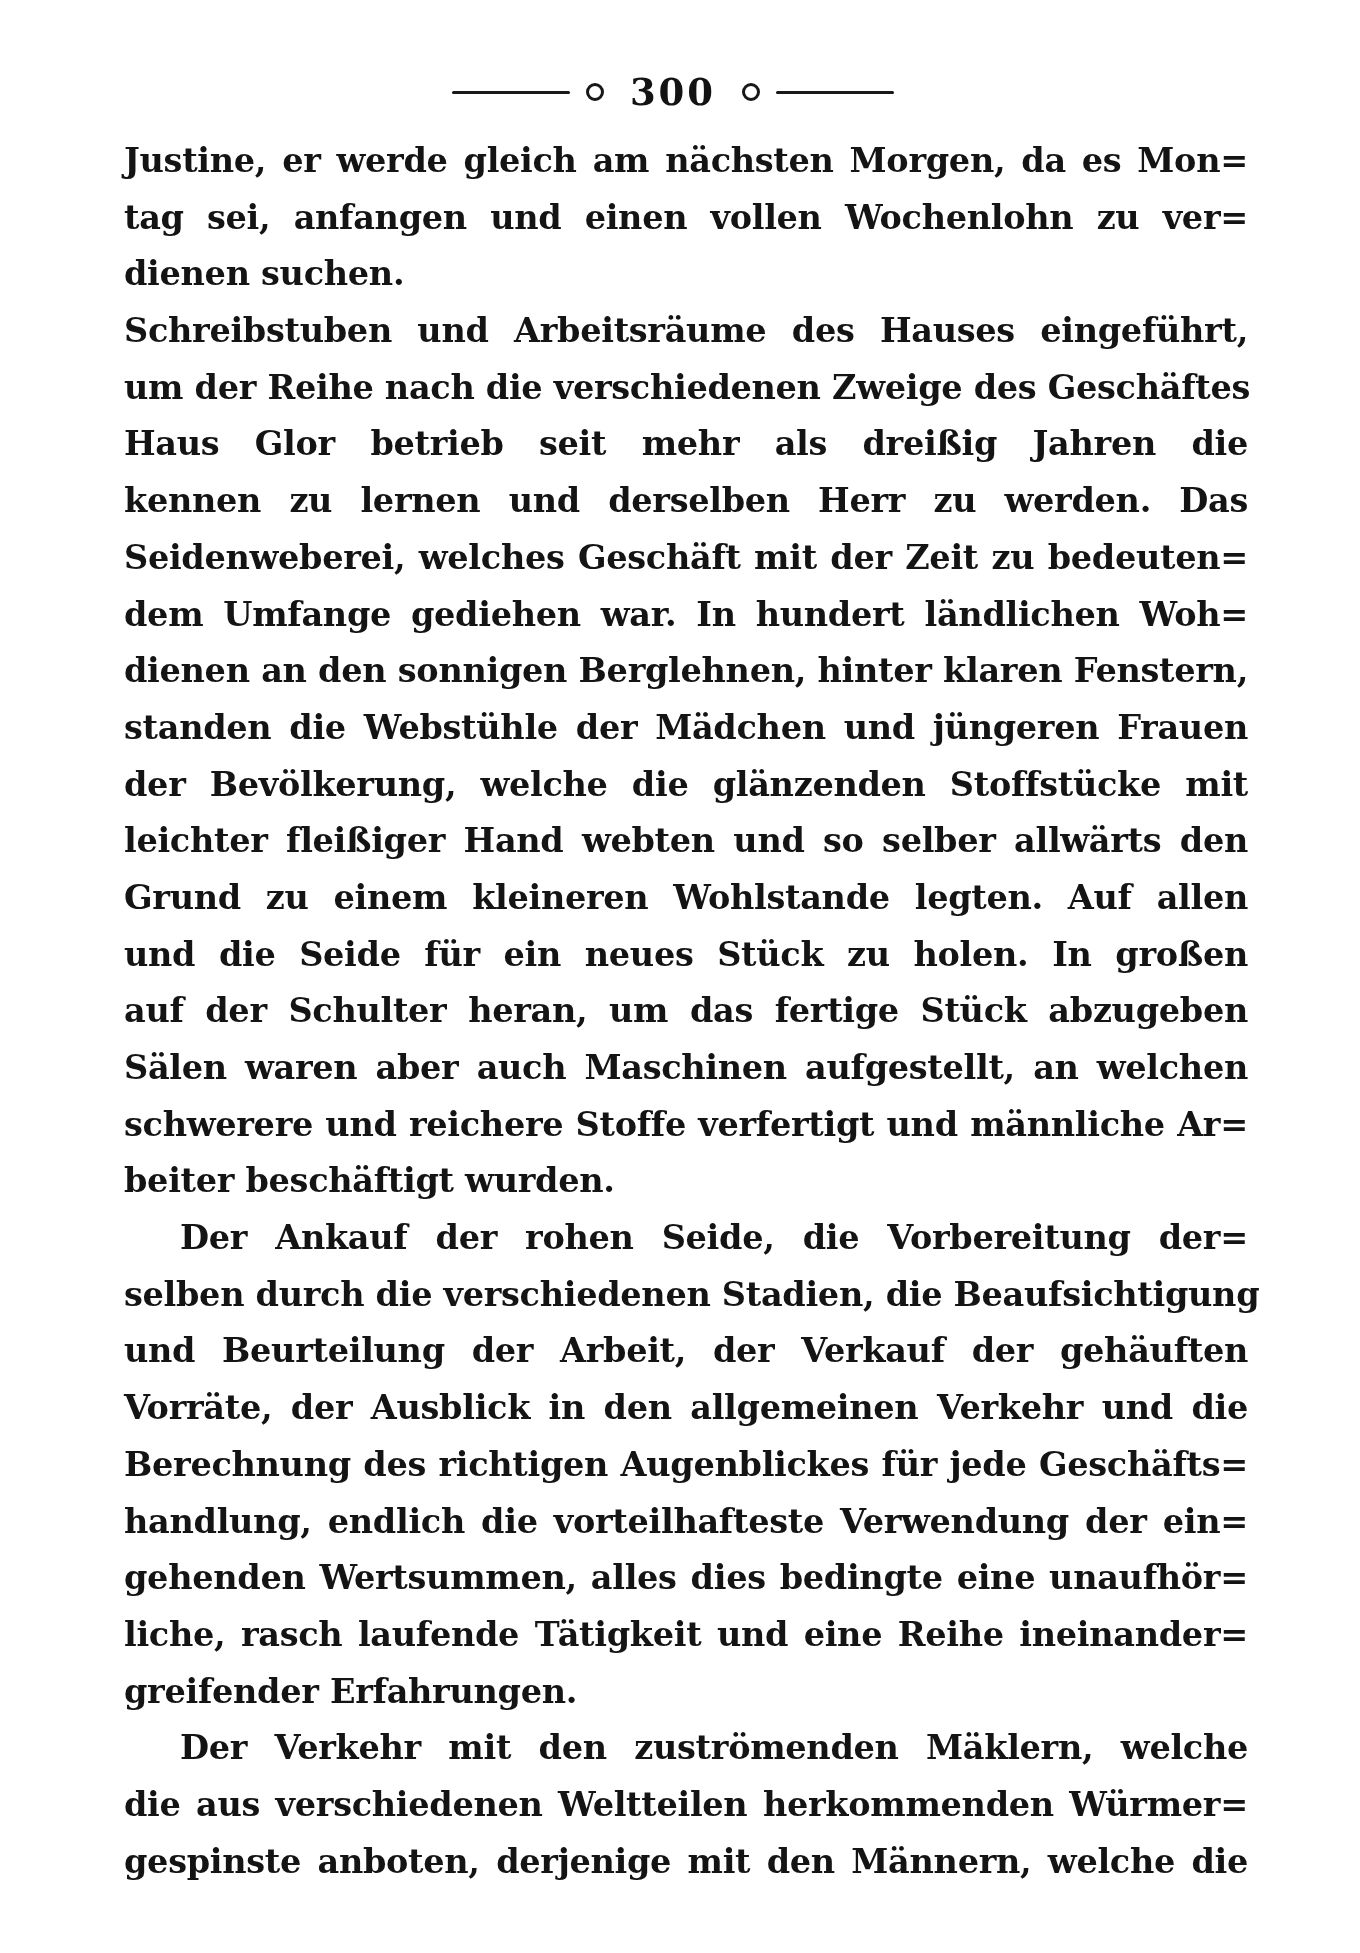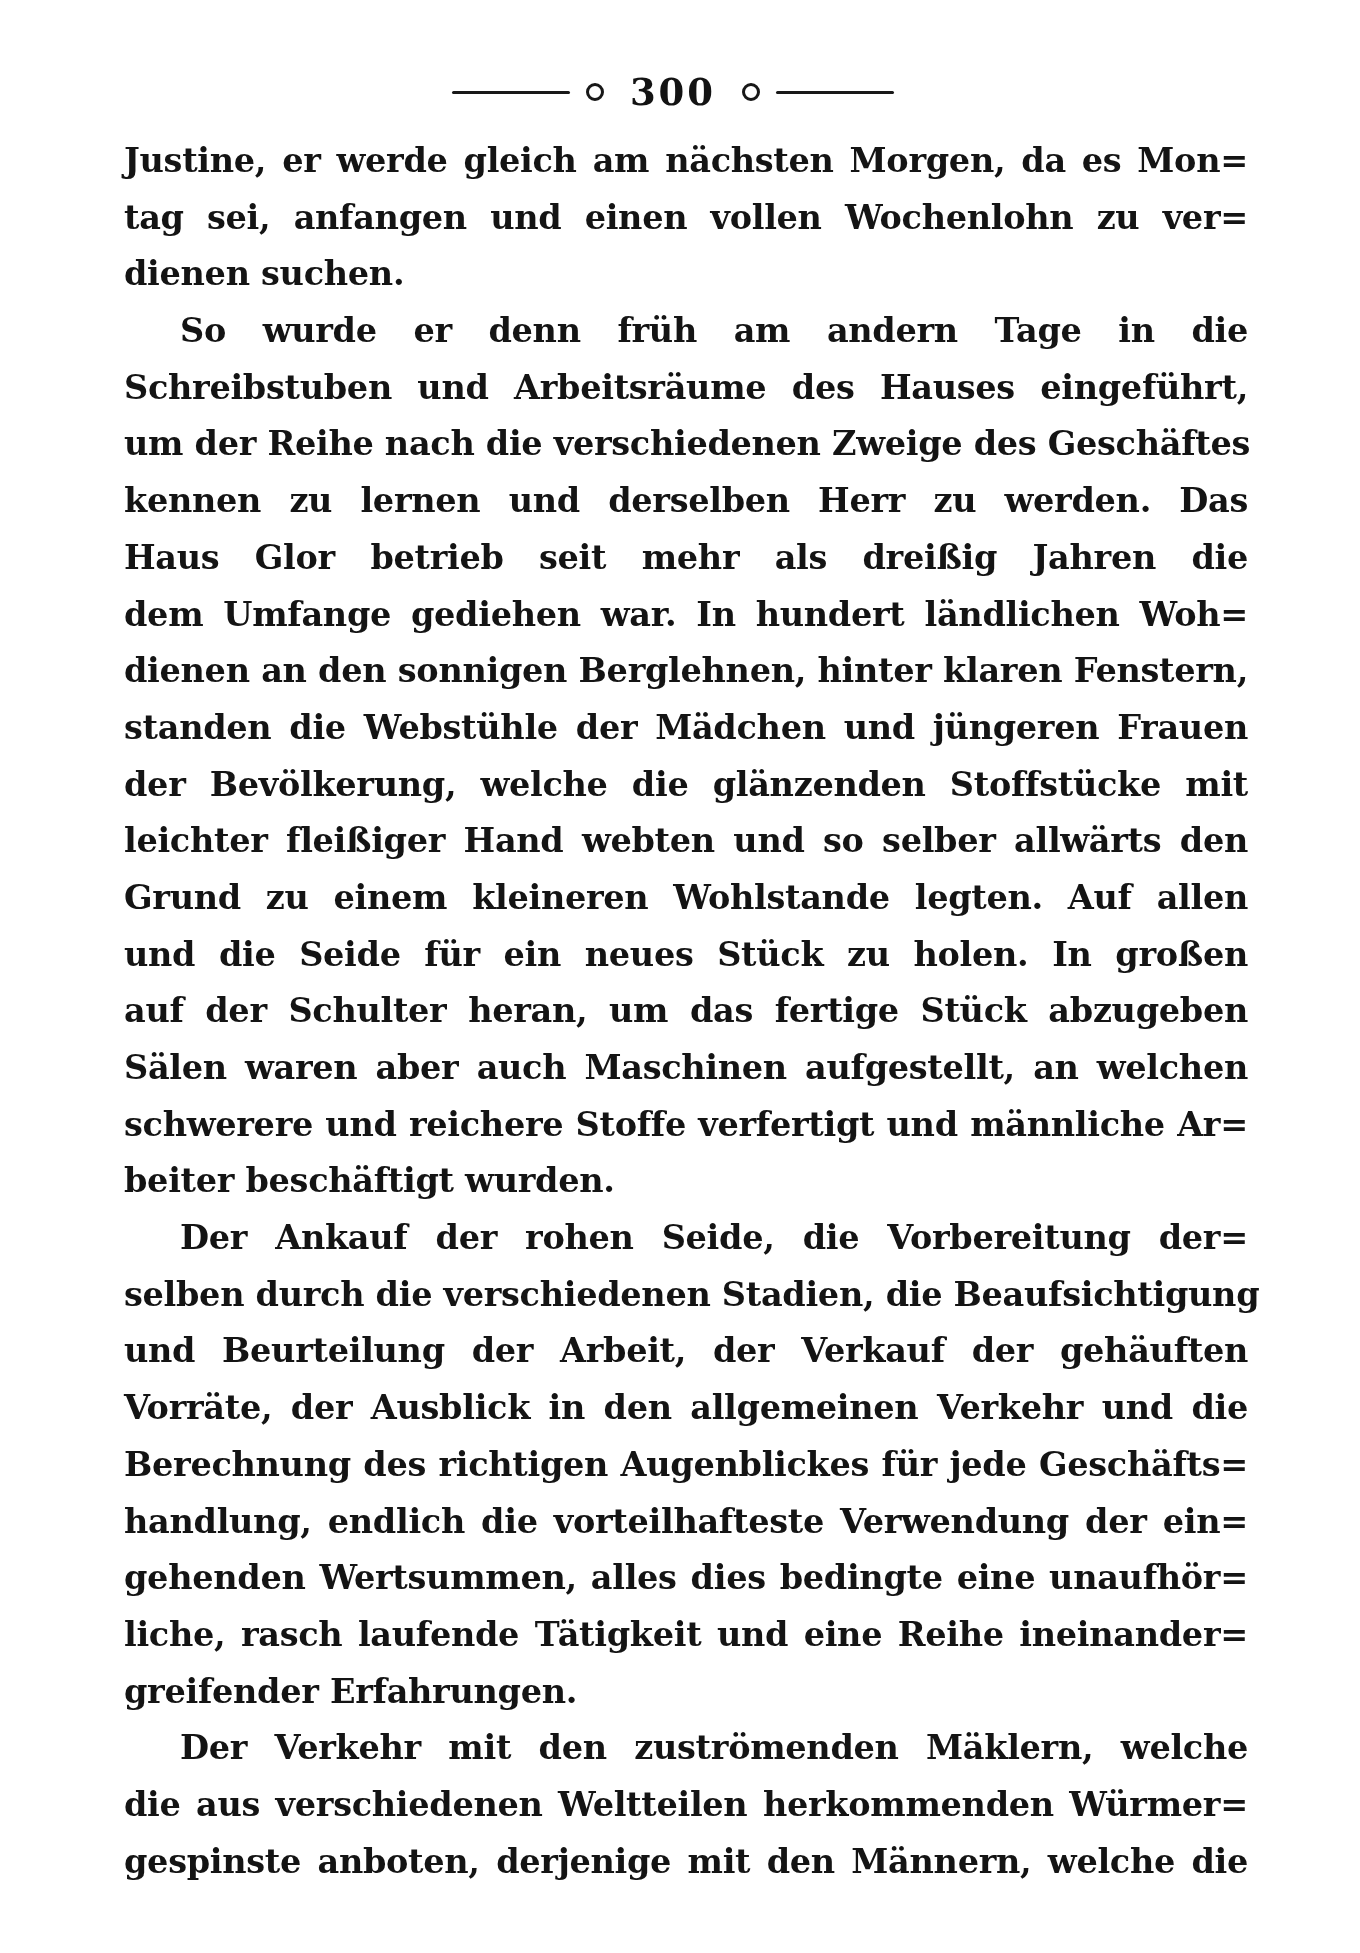--- a/index.html
+++ b/index.html
@@ -74,25 +74,25 @@
     <span class="ring"></span>
     <span class="page-number">300</span>
     <span class="ring"></span>
     <span class="rule"></span>
   </div>
 
   <div class="text-block">
       <div class="line">Justine, er werde gleich am nächsten Morgen, da es Mon=</div>
       <div class="line">tag sei, anfangen und einen vollen Wochenlohn zu ver=</div>
       <div class="line left">dienen suchen.</div>
-      <div class="line indent">So wurde er denn früh am andern Tage in die</div>
       <div class="line">Schreibstuben und Arbeitsräume des Hauses eingeführt,</div>
       <div class="line">um der Reihe nach die verschiedenen Zweige des Geschäftes</div>
+      <div class="line">Haus Glor betrieb seit mehr als dreißig Jahren die</div>
       <div class="line">kennen zu lernen und derselben Herr zu werden.  Das</div>
-      <div class="line">Haus Glor betrieb seit mehr als dreißig Jahren die</div>
+      <div class="line">Seidenweberei, welches Geschäft mit der Zeit zu bedeuten=</div>
       <div class="line">dem Umfange gediehen war.  In hundert ländlichen Woh=</div>
       <div class="line">dienen an den sonnigen Berglehnen, hinter klaren Fenstern,</div>
       <div class="line">standen die Webstühle der Mädchen und jüngeren Frauen</div>
       <div class="line">der Bevölkerung, welche die glänzenden Stoffstücke mit</div>
       <div class="line">leichter fleißiger Hand webten und so selber allwärts den</div>
       <div class="line">Grund zu einem kleineren Wohlstande legten.  Auf allen</div>
       <div class="line">und die Seide für ein neues Stück zu holen.  In großen</div>
       <div class="line">auf der Schulter heran, um das fertige Stück abzugeben</div>
       <div class="line">Sälen waren aber auch Maschinen aufgestellt, an welchen</div>
       <div class="line">schwerere und reichere Stoffe verfertigt und männliche Ar=</div>

